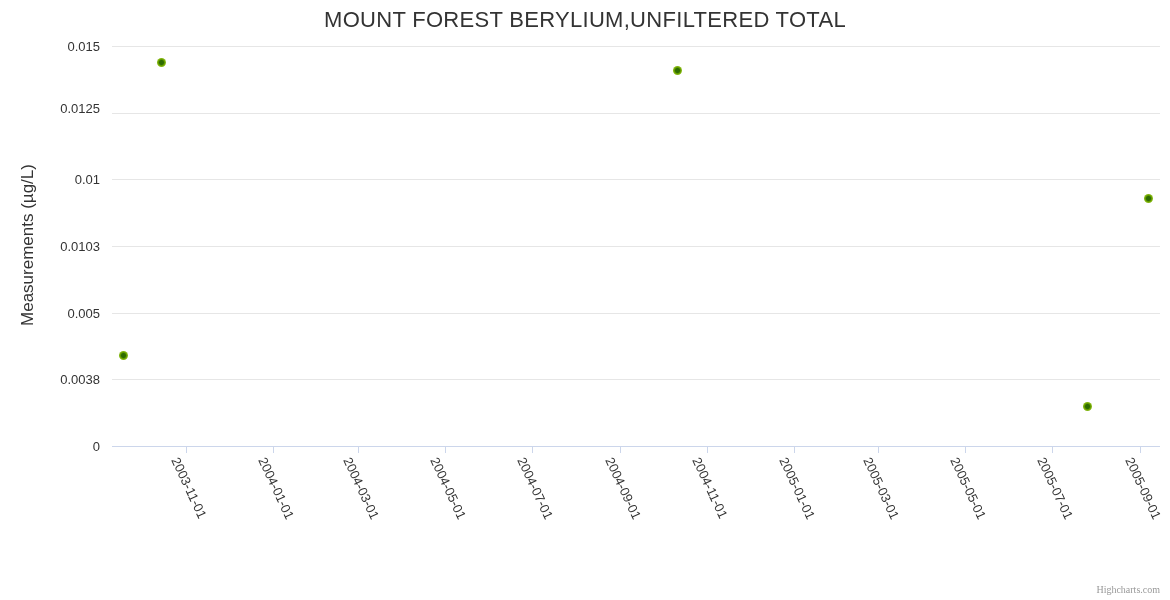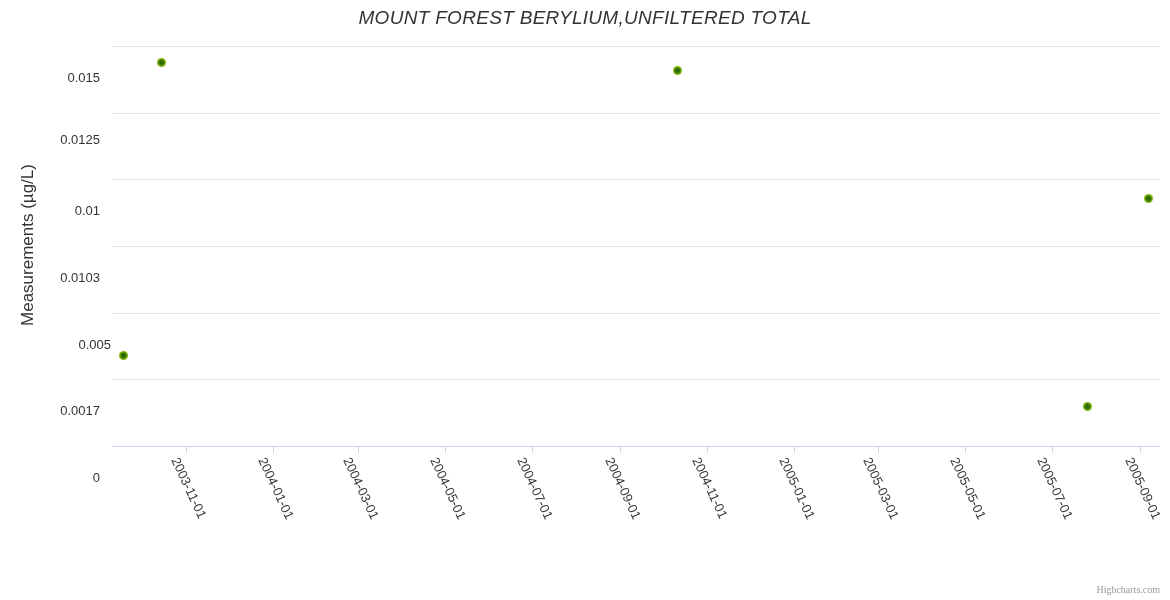--- a/index.html
+++ b/index.html
@@ -13,41 +13,40 @@
     --c-title: #333333;
     --c-axis-label: #333333;
     --c-grid: #e6e6e6;
     --c-axisline: #ccd6eb;
     --c-credits: #999999;
   }
   .chart-title {
     position: absolute;
     top: 7px; left: 0; width: 100%;
     text-align: center;
-    font-size: 19px;
+    font-size: 22px;
     letter-spacing: 0.3px;
     color: var(--c-title);
     white-space: nowrap;
-    font-style: italic;
   }
   .y-axis-title {
     position: absolute;
     left: 28px; top: 245px;
     transform: translate(-50%, -50%) rotate(-90deg);
     font-size: 17px;
     color: var(--c-axis-label);
     white-space: nowrap;
   }
   .plot-area { position: absolute; left: 112px; top: 46px; width: 1048px; height: 400px; }
   .gridline { position: absolute; left: 0; width: 100%; height: 1px; background: var(--c-grid); }
   .axis-line-x { position: absolute; left: 112px; top: 446px; width: 1048px; height: 1px; background: var(--c-axisline); }
   .x-tick { position: absolute; width: 1px; height: 6px; top: 447px; background: var(--c-axisline); }
   .y-label {
     position: absolute; left: 0; width: 100px; text-align: right;
-    font-size: 13px; color: var(--c-axis-label); line-height: 15px; margin-top: 31px;
+    font-size: 13px; color: var(--c-axis-label); line-height: 15px;
   }
   .x-label {
     position: absolute;
     font-size: 13px; color: var(--c-axis-label);
     white-space: nowrap;
     transform-origin: 0 0;
     transform: rotate(65deg);
   }
   .point {
     position: absolute; width: 9px; height: 9px; border-radius: 50%;
@@ -85,22 +84,22 @@
       <div class="gridline" style="top: 0px;"></div>
       <div class="point" style="left: 6.8913px; top: 304.833px;"></div>
       <div class="point" style="left: 45.337px; top: 11.5px;"></div>
       <div class="point" style="left: 560.793px; top: 19.5px;"></div>
       <div class="point" style="left: 970.88px; top: 355.5px;"></div>
       <div class="point" style="left: 1032.11px; top: 147.5px;"></div>
     </div>
   <div class="axis-line-x"></div>
   <div id="axisDecorations">
       <div class="y-label" style="top: 439px;">0</div>
-      <div class="y-label" style="top: 372.333px;">0.0017</div>
-      <div class="y-label" style="top: 305.667px; padding-left: 11px;">0.005</div>
+      <div class="y-label" style="top: 372.333px;">0.0038</div>
+      <div class="y-label" style="top: 305.667px;">0.005</div>
       <div class="y-label" style="top: 239px;">0.0103</div>
       <div class="y-label" style="top: 172.333px;">0.01</div>
       <div class="y-label" style="top: 101px;">0.0125</div>
       <div class="y-label" style="top: 39px;">0.015</div>
       <div class="x-tick" style="left: 186.043px;"></div>
       <div class="x-label" style="left: 182.043px; top: 455px;">2003-11-01</div>
       <div class="x-tick" style="left: 272.902px;"></div>
       <div class="x-label" style="left: 268.902px; top: 455px;">2004-01-01</div>
       <div class="x-tick" style="left: 358.337px;"></div>
       <div class="x-label" style="left: 354.337px; top: 455px;">2004-03-01</div>

